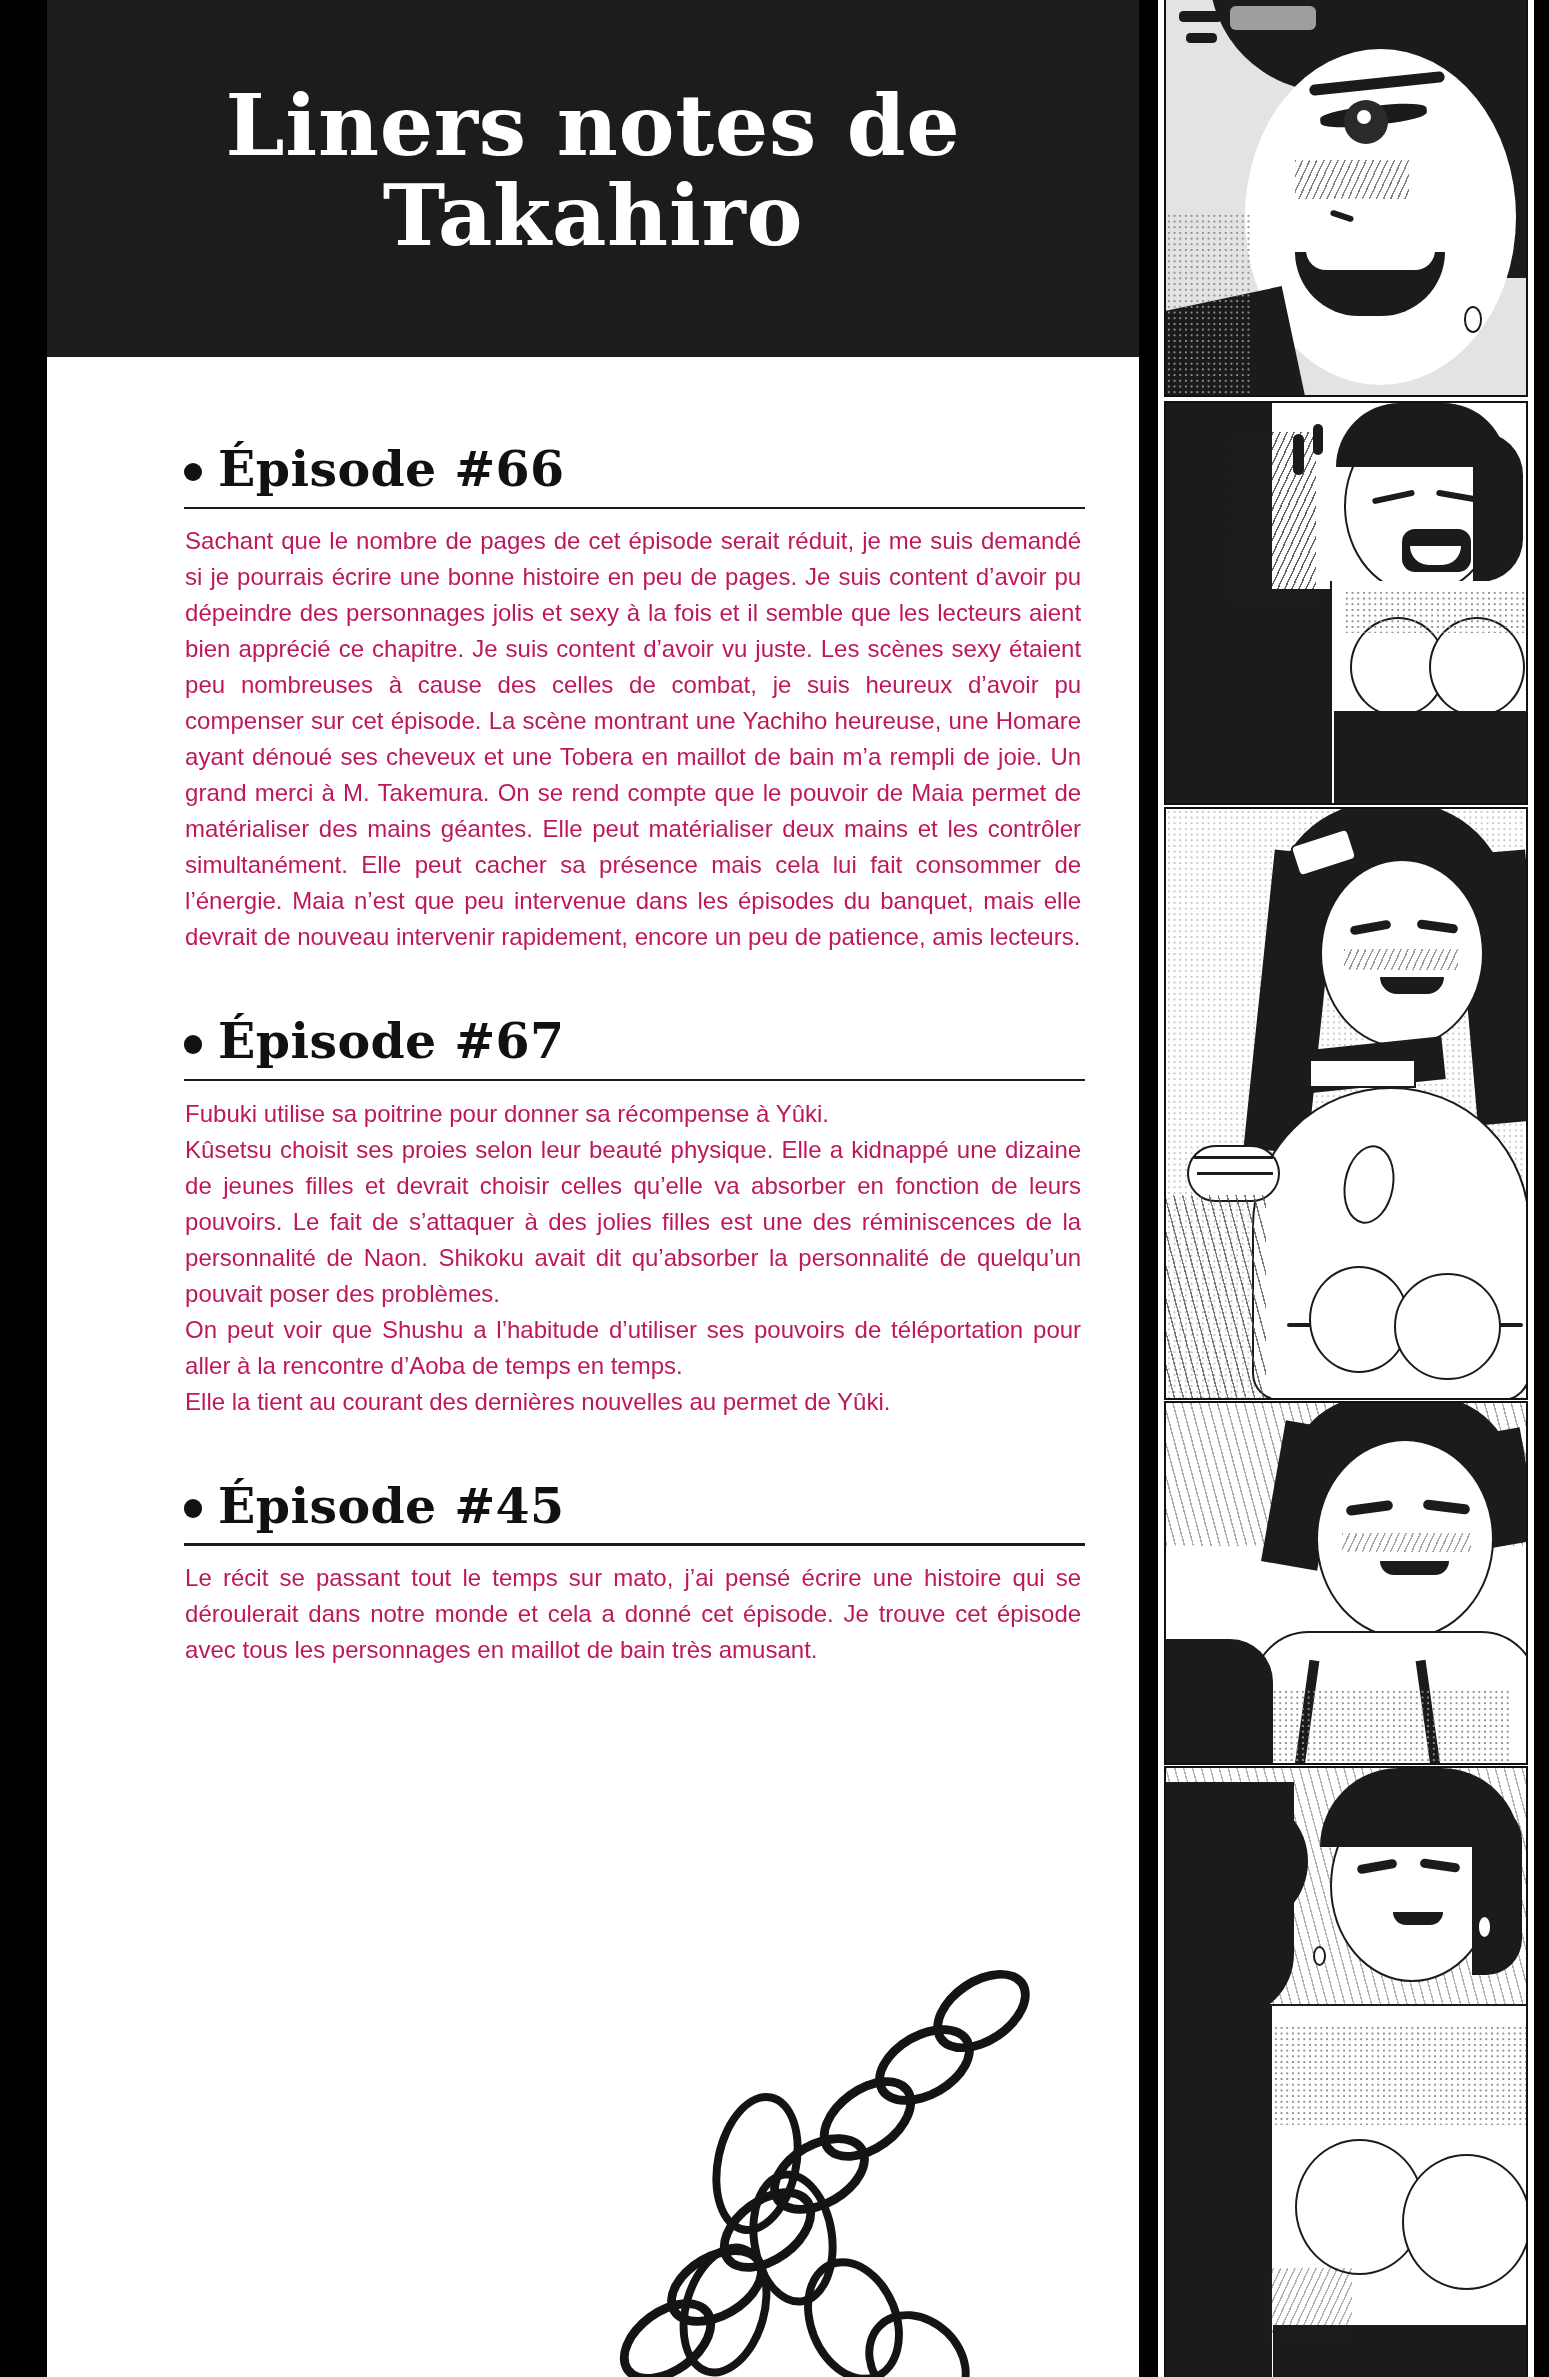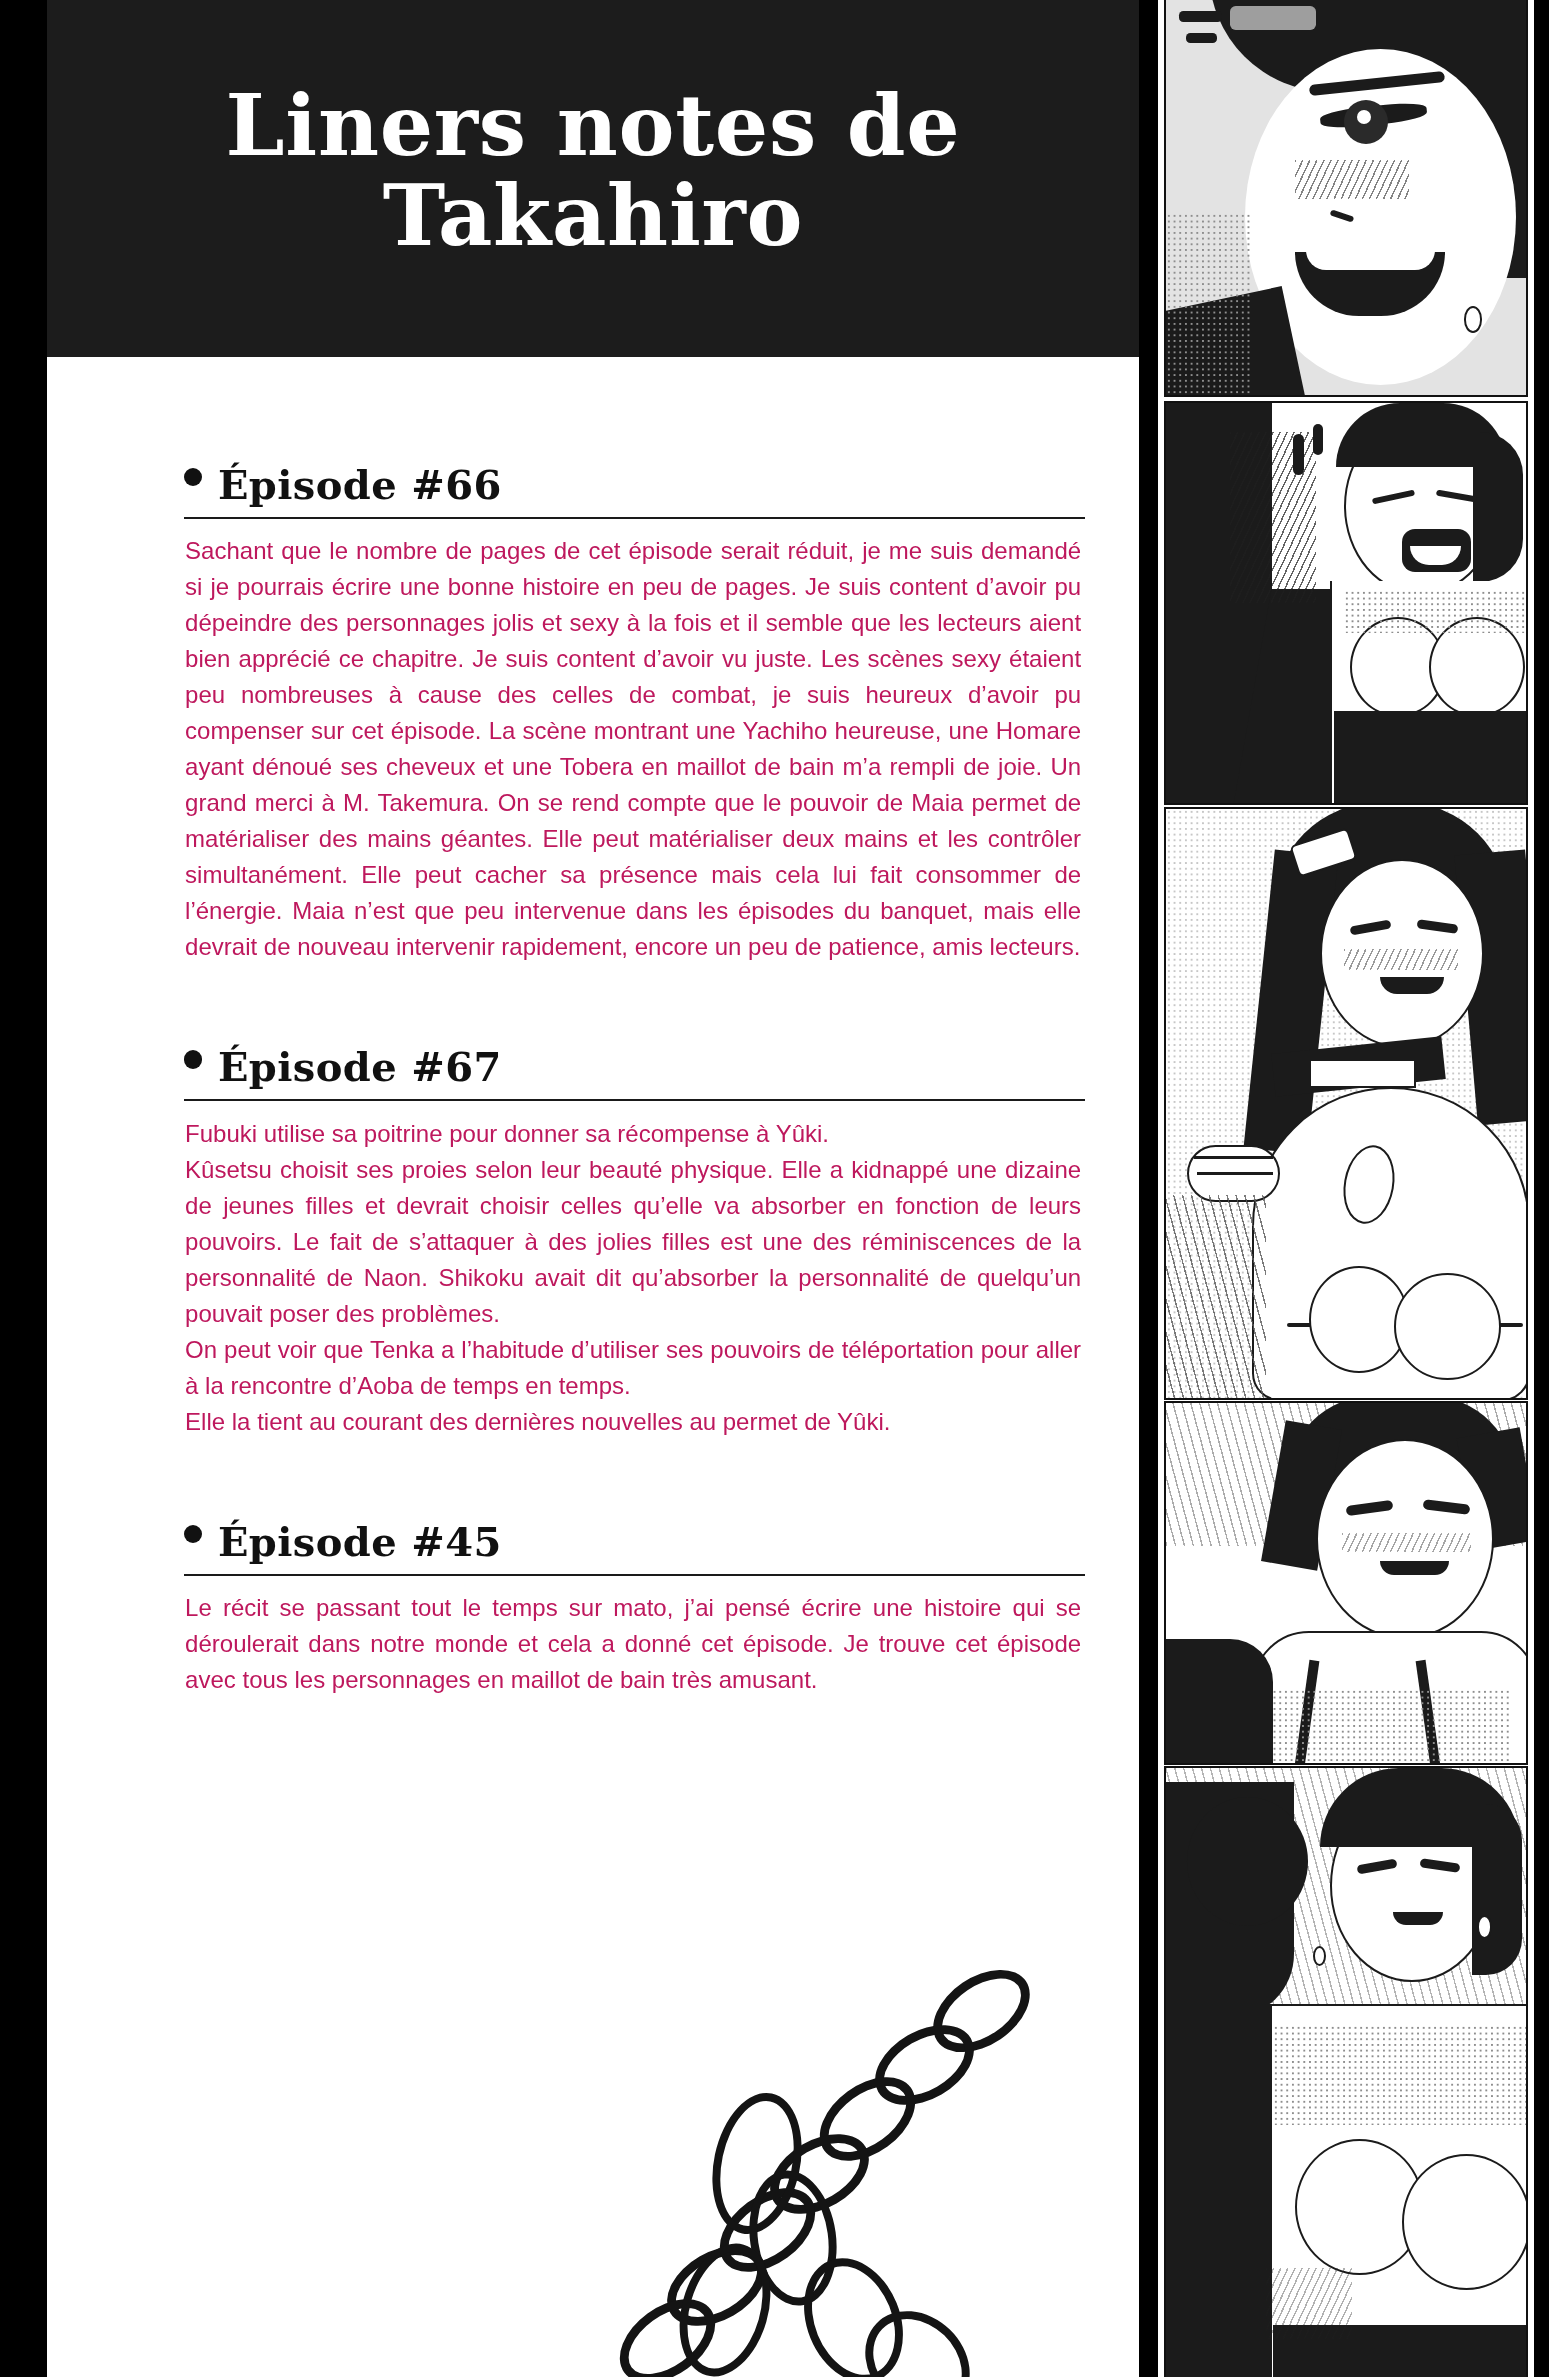--- a/index.html
+++ b/index.html
@@ -85,25 +85,24 @@
   .bullet {
     width: 18.6px; height: 18.6px;
     background: #111;
     border-radius: 50%;
     flex: 0 0 auto;
     margin-top: 4.3px;
   }
   .ep-title {
     font-family: "DejaVu Serif", "Liberation Serif", serif;
     font-weight: bold;
-    font-size: 40px;
+    font-size: 49px;
     color: #111;
     line-height: 1.1;
     letter-spacing: 0.4px;
-    margin-top: 20px;
   }
   .rule {
     height: 2.1px;
     background: #1a1a1a;
     margin: 10px 0 14.3px 5.7px;
     width: 901px;
   }
 
   .para {
     font-family: "Liberation Sans", sans-serif;
@@ -219,21 +218,21 @@
     <div class="gap-md"></div>
 
     <div class="section">
       <div class="ep-head">
         <div class="bullet"></div>
         <div class="ep-title">Épisode #67</div>
       </div>
       <div class="rule"></div>
       <p class="para nojust">Fubuki utilise sa poitrine pour donner sa récompense à Yûki.</p>
       <p class="para">Kûsetsu choisit ses proies selon leur beauté physique. Elle a kidnappé une dizaine de jeunes filles et devrait choisir celles qu’elle va absorber en fonction de leurs pouvoirs. Le fait de s’attaquer à des jolies filles est une des réminiscences de la personnalité de Naon. Shikoku avait dit qu’absorber la personnalité de quelqu’un pouvait poser des problèmes.</p>
-      <p class="para">On peut voir que Tenka a l’habitude d’utiliser ses pouvoirs de téléportation pour aller à la rencontre d’Aoba de temps en temps.</p>
+      <p class="para">On peut voir que Shushu a l’habitude d’utiliser ses pouvoirs de téléportation pour aller à la rencontre d’Aoba de temps en temps.</p>
       <p class="para nojust">Elle la tient au courant des dernières nouvelles au permet de Yûki.</p>
     </div>
 
     <div class="gap-md"></div>
 
     <div class="section">
       <div class="ep-head">
         <div class="bullet"></div>
         <div class="ep-title">Épisode #45</div>
       </div>

